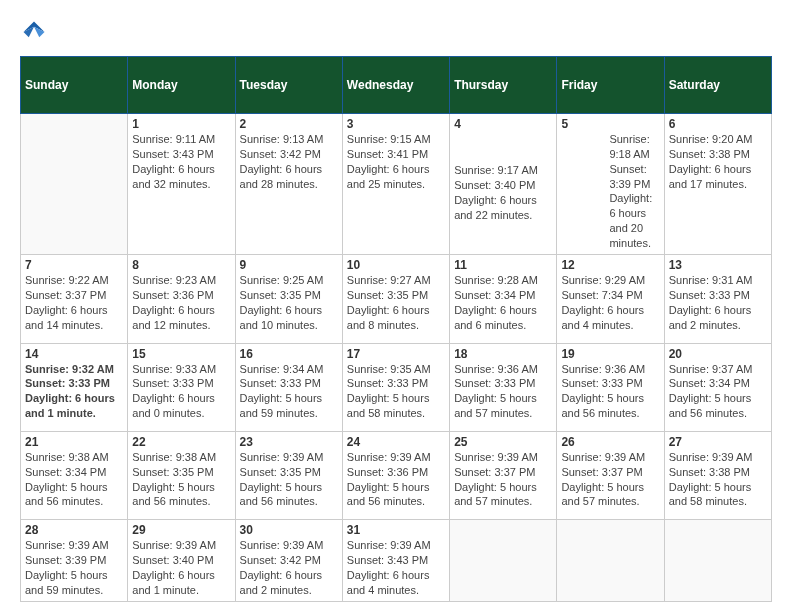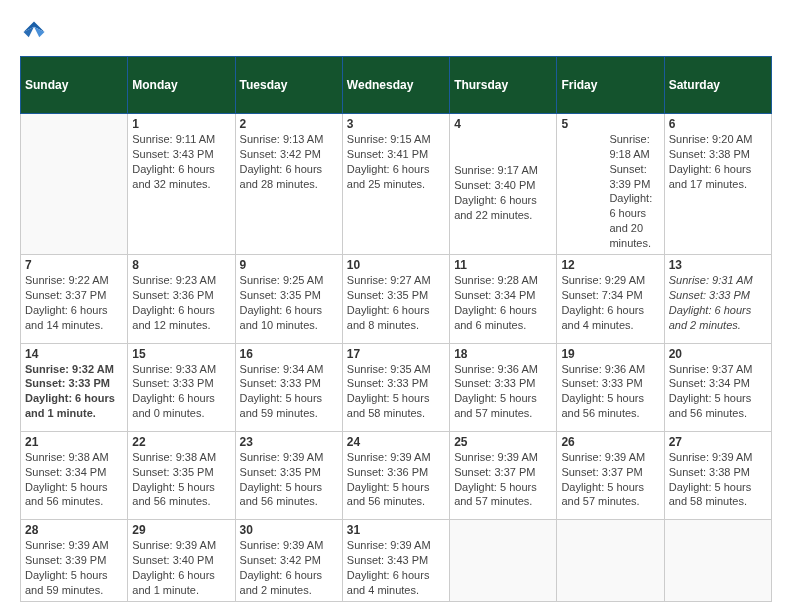--- a/index.html
+++ b/index.html
@@ -218,21 +218,21 @@
           </td>
           <td>
             <span class="day-number">12</span>
             <div class="day-info" style="white-space: pre-line;">Sunrise: 9:29 AM
 Sunset: 7:34 PM
 Daylight: 6 hours
 and 4 minutes.</div>
           </td>
           <td>
             <span class="day-number">13</span>
-            <div class="day-info" style="white-space: pre-line; font-style: italic;">Sunrise: 9:31 AM
+            <div class="day-info" style="white-space: pre-line;">Sunrise: 9:31 AM
 Sunset: 3:33 PM
 Daylight: 6 hours
 and 2 minutes.</div>
           </td>
         </tr>
         <tr class="calendar-row">
           <td>
             <span class="day-number">14</span>
             <div class="day-info" style="white-space: pre-line; font-weight: bold;">Sunrise: 9:32 AM
 Sunset: 3:33 PM

